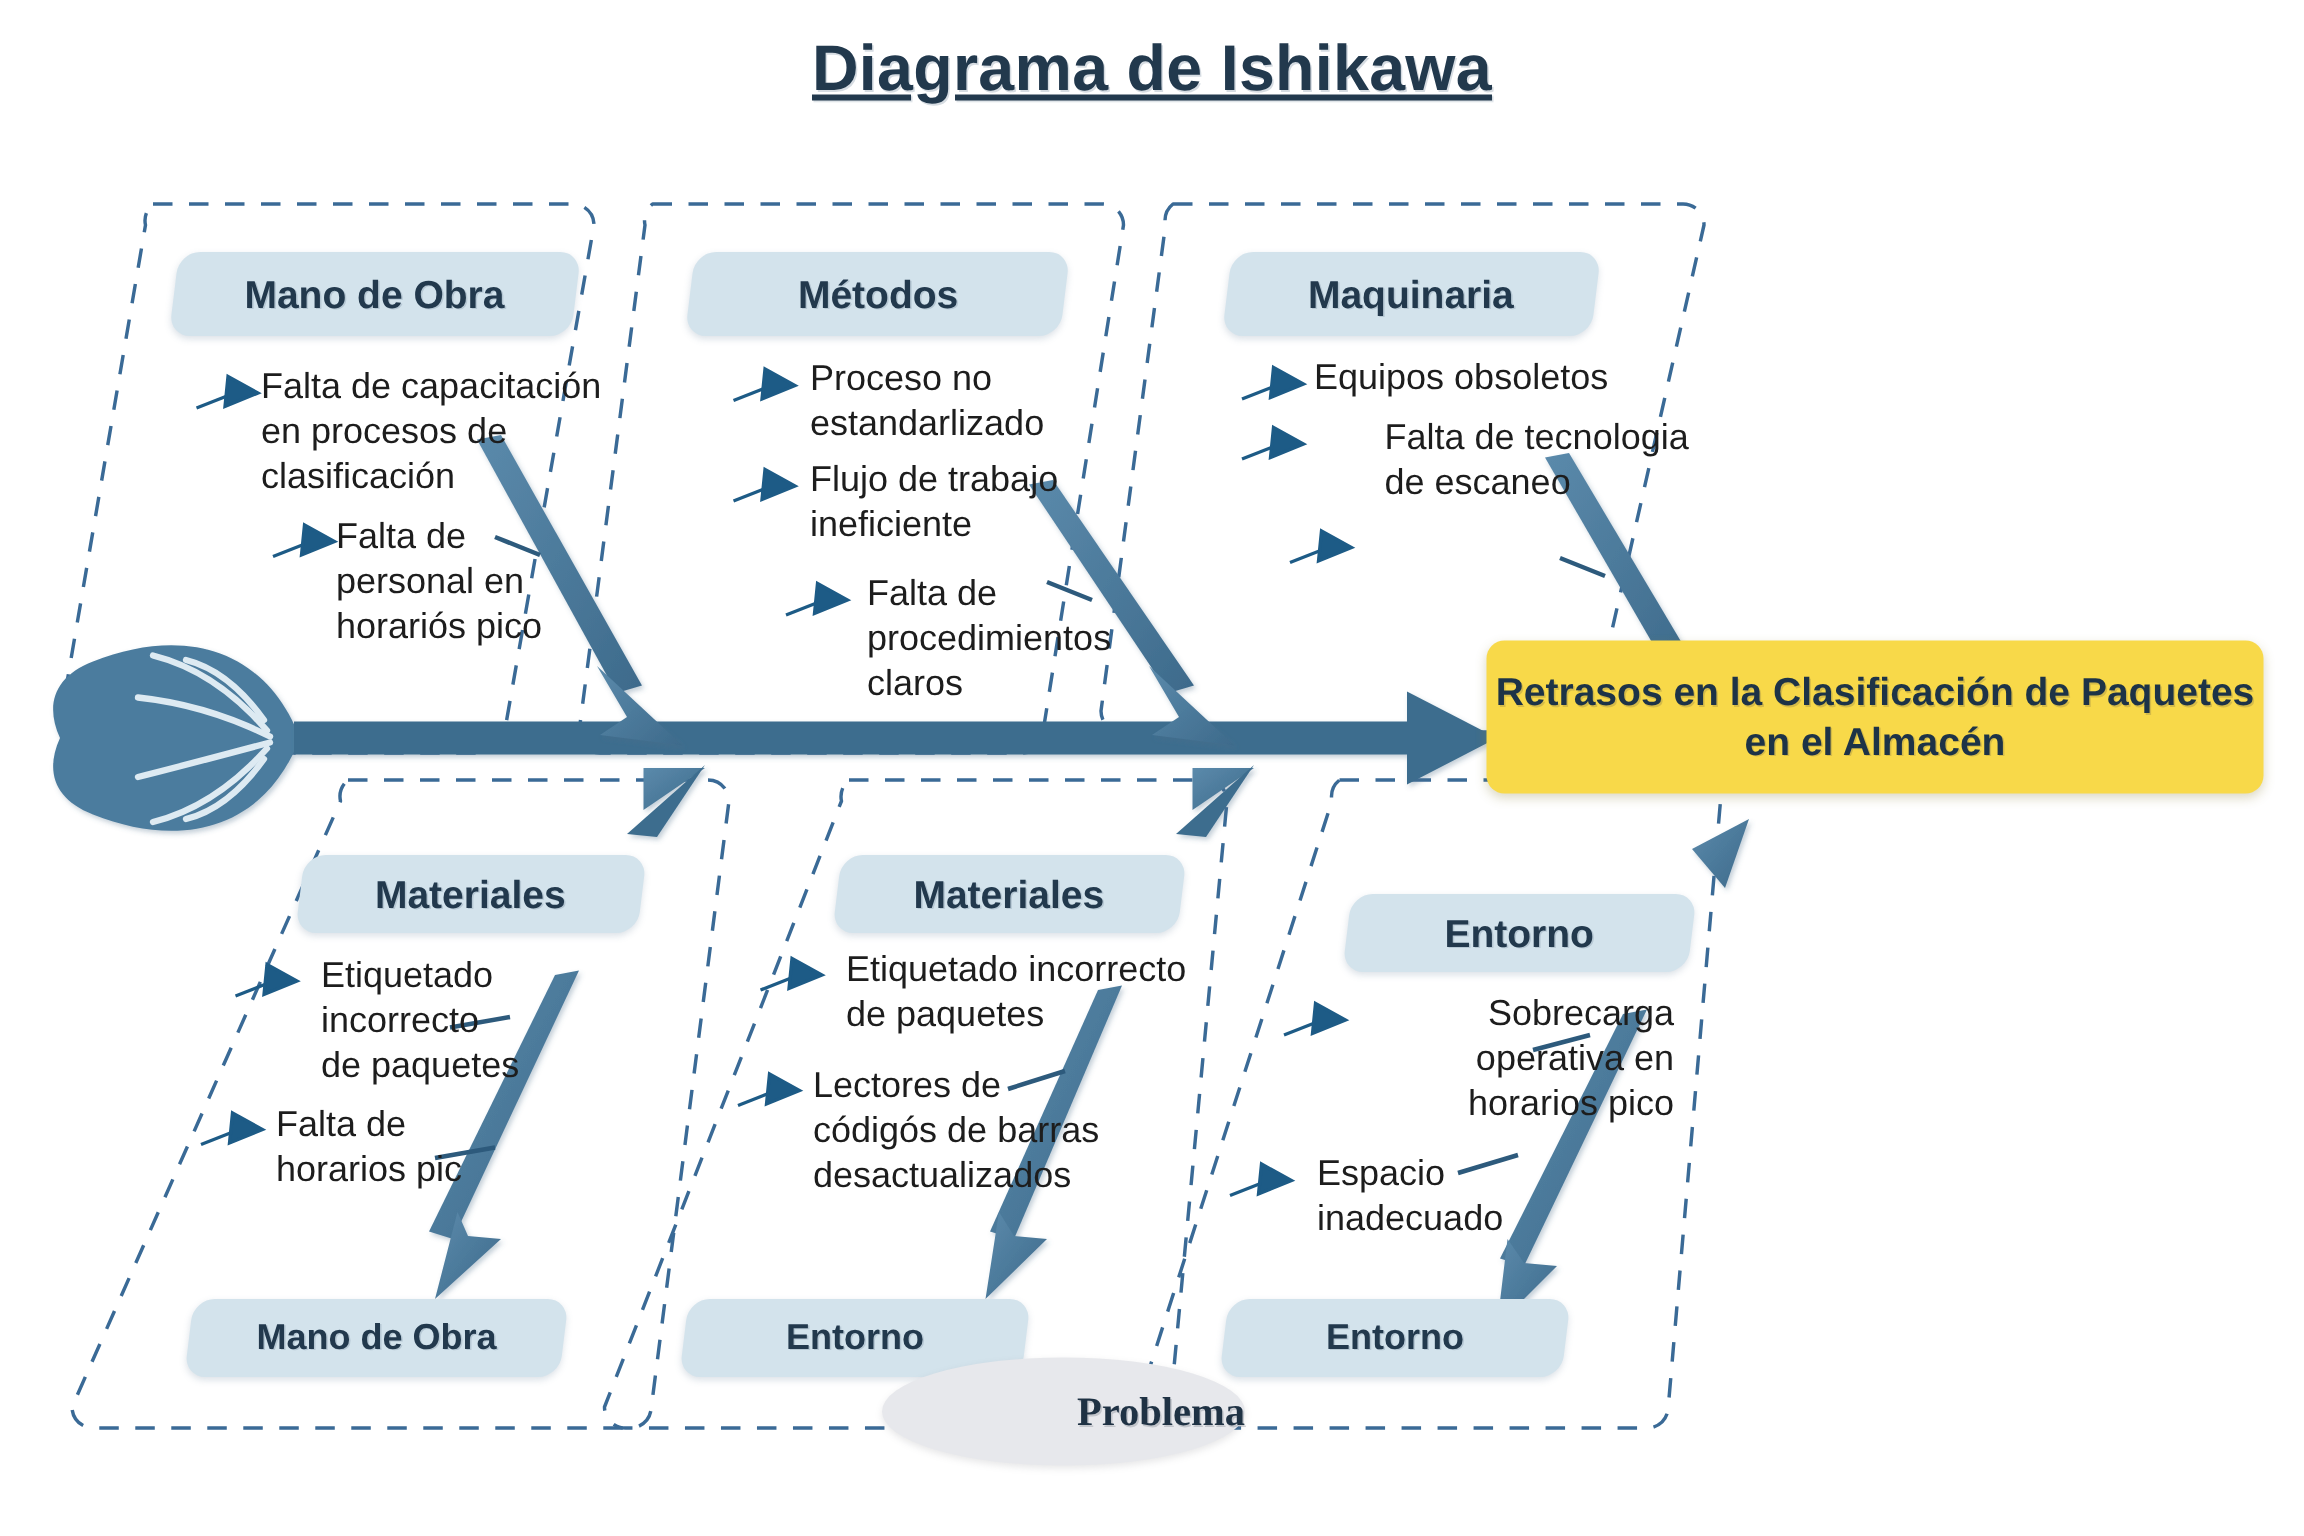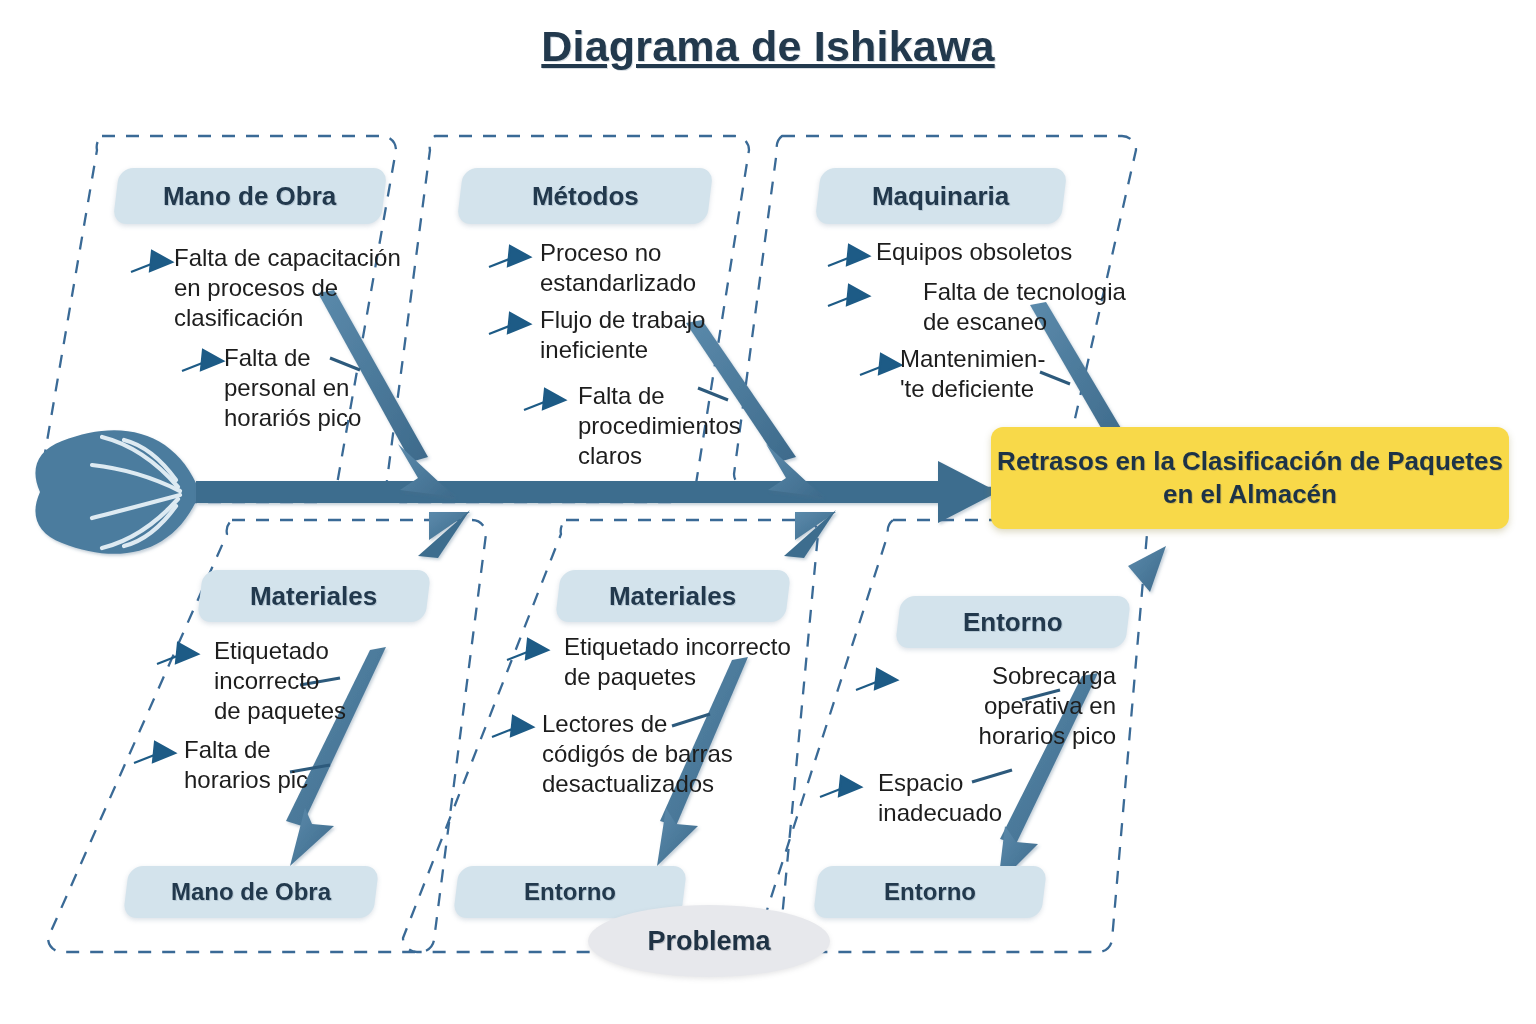--- a/index.html
+++ b/index.html
@@ -41,22 +41,23 @@
   }
   .problem-box .ptext{
     font-size:26px;font-weight:bold;color:#1d3347;line-height:1.28;
     text-shadow:1px 1px 0 rgba(170,150,70,.45);
   }
 
   
   .prob-ellipse{
     position:absolute;left:588px;top:905px;width:242px;height:72px;
     background:#e7e8ec;border-radius:50%;
-    display:flex;align-items:center;justify-content:center;
+    display:flex;align-items:center;justify-content:flex-end;
     box-shadow:0 2px 5px rgba(120,120,130,.18);
+    font-family:Liberation Serif, serif;
   }
   .prob-ellipse span{
     font-size:27px;font-weight:bold;color:#1f3244;
     text-shadow:1px 1px 0 rgba(140,145,155,.40);
   }
 
   
   .cause{
     position:absolute;font-size:24px;color:#1d1d1d;line-height:1.26;
     white-space:pre-line;
@@ -270,22 +271,20 @@
 ineficiente</div>
   <div class="cause" style="left:540px;top:238px;width:220px;">Proceso no
 estandarlizado</div>
   <div class="cause" style="left:578px;top:381px;width:200px;">Falta de
 procedimientos
 claros</div>
 
   <div class="cause" style="left:876px;top:237px;width:240px;">Equipos obsoletos</div>
   <div class="cause" style="left:880px;top:277px;width:240px;margin-left:43px;">Falta de tecnologia
 de escaneo</div>
-  <div class="cause" style="left:900px;top:344px;width:220px;">Mantenimien-
-'te deficiente</div>
 
   <div class="cause" style="left:214px;top:636px;width:200px;">Etiquetado
 incorrecto
 de paquetes</div>
   <div class="cause" style="left:184px;top:735px;width:200px;">Falta de
 horarios pic</div>
 
   <div class="cause" style="left:564px;top:632px;width:268px;">Etiquetado incorrecto
 de paquetes</div>
   <div class="cause" style="left:542px;top:709px;width:230px;">Lectores de

